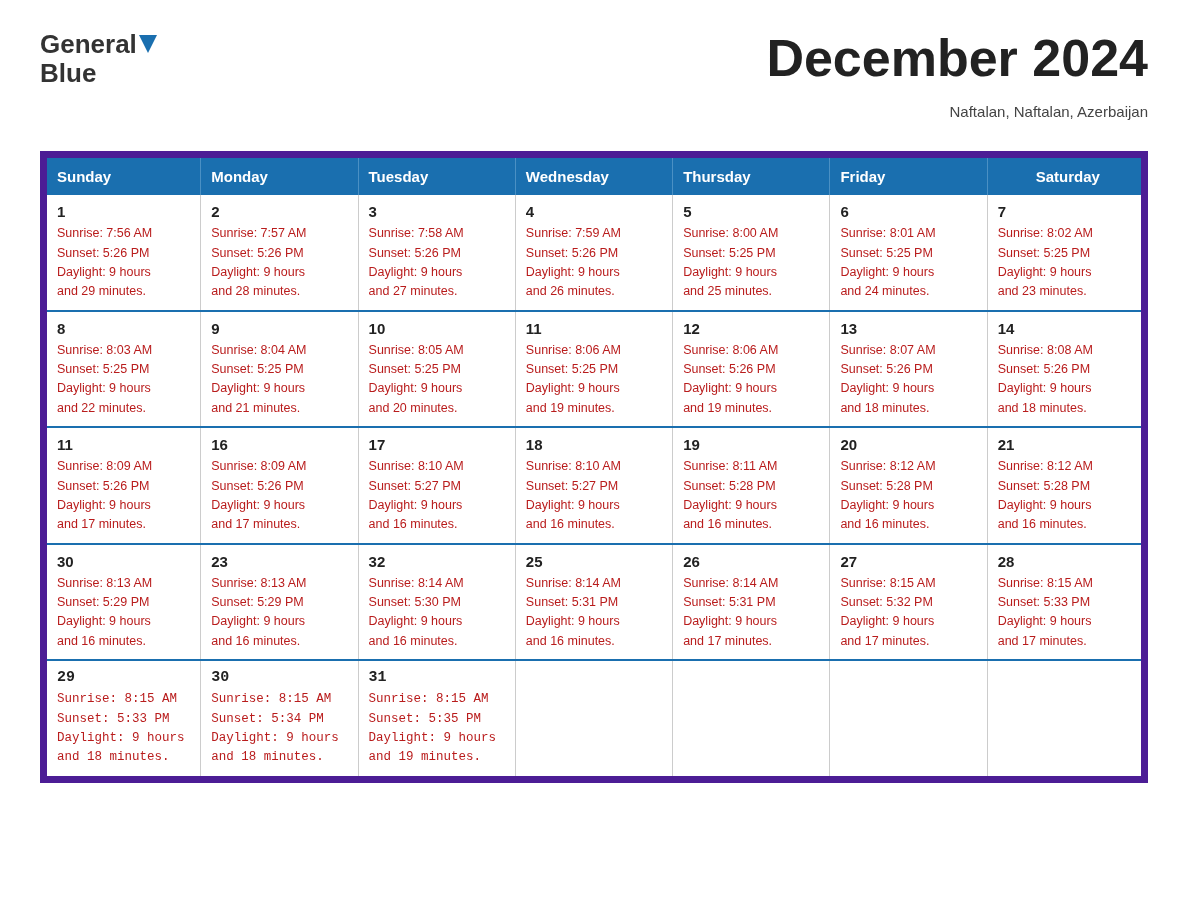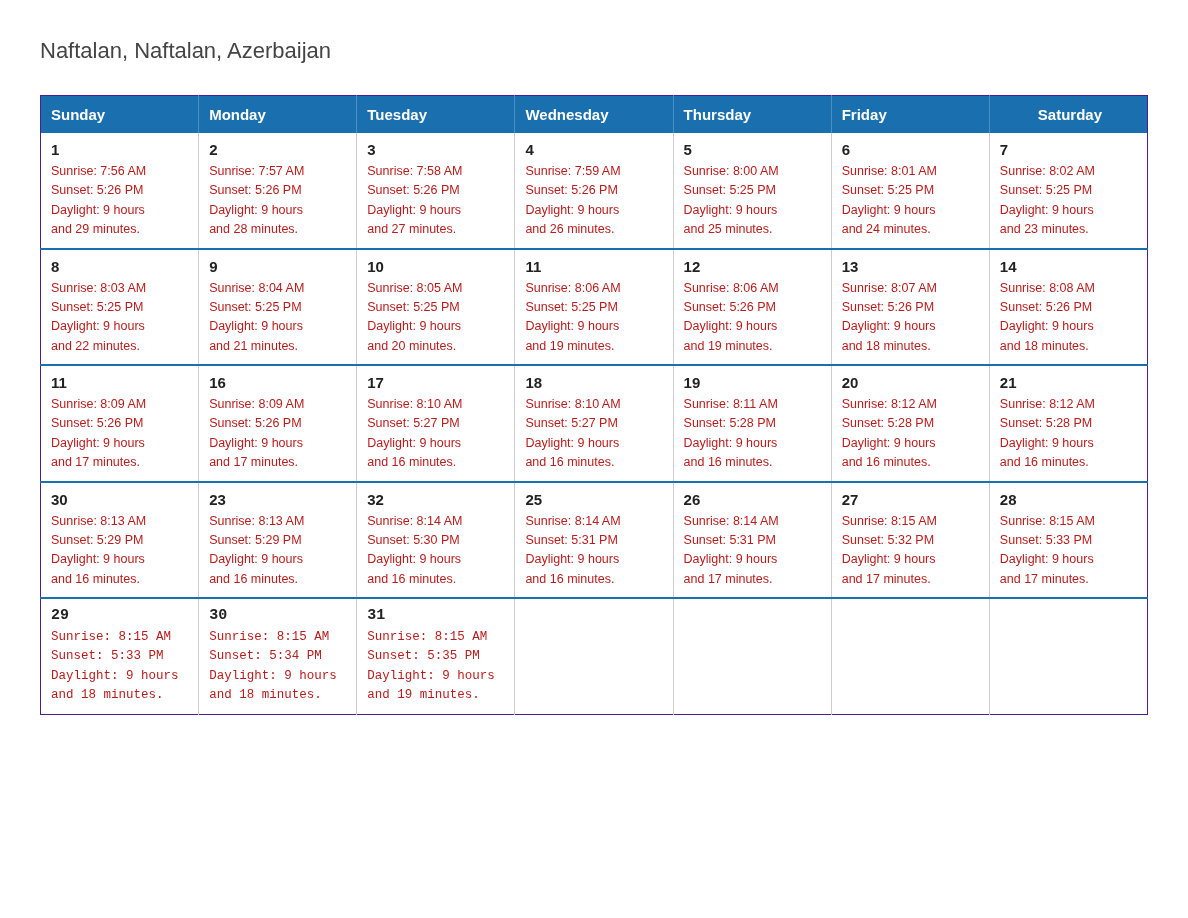--- a/index.html
+++ b/index.html
@@ -25,28 +25,28 @@
     .title-block {
       text-align: right;
     }
     .month-title {
       font-size: 52px;
       font-weight: bold;
       color: #222;
       line-height: 1.1;
     }
     .location-title {
-      font-size: 22px;
+      font-size: 15px;
       color: #444;
-      margin-top: 8px;
+      margin-top: 16px;
     }
     .calendar {
       width: 100%;
       border-collapse: collapse;
-      border: 1px solid #4c1d95;
+      border: 7px solid #4c1d95;
       margin-top: 31px;
     }
     .calendar thead tr th {
       background-color: #1a6faf;
       color: #fff;
       padding: 10px 10px;
       font-size: 15px;
       font-weight: bold;
       text-align: left;
       border-right: 1px solid #4a90c4;
@@ -90,21 +90,33 @@
     }
     .logo-row {
       display: flex;
       align-items: center;
     }
   </style>
 </head>
 <body>
 
 <div class="header">
+  <div class="logo-wrapper">
+    <div class="logo-row">
+      <span class="logo-text">General</span>
+      <svg width="18" height="22" viewBox="0 0 18 22" style="margin-left:2px;margin-top:0px;">
+        <polygon points="0,2 18,2 9,20" fill="#1a6faf"></polygon>
+      </svg>
+    </div>
+    <div>
+      <span class="logo-text blue">Blue</span>
+    </div>
+  </div>
   <div class="title-block">
+    <div class="month-title">December 2024</div>
     <div class="location-title">Naftalan, Naftalan, Azerbaijan</div>
   </div>
 </div>
 
 <table class="calendar">
   <thead>
     <tr>
     <th>Sunday</th>
         <th>Monday</th>
         <th>Tuesday</th>

